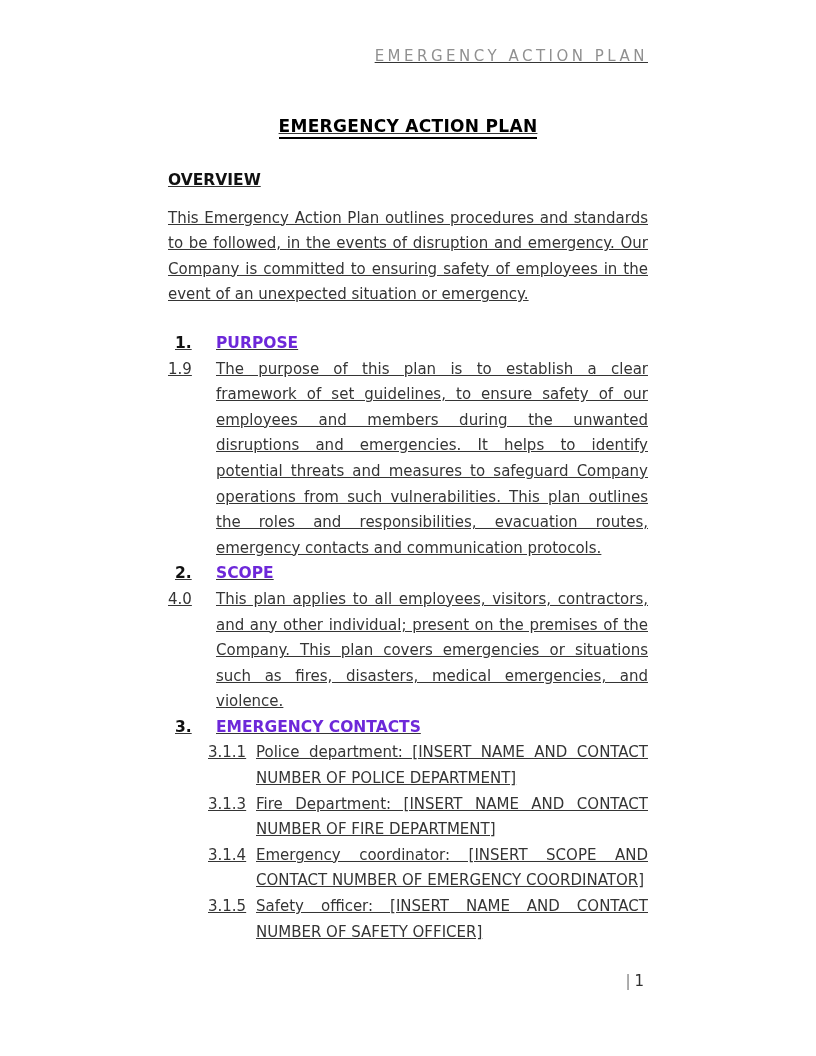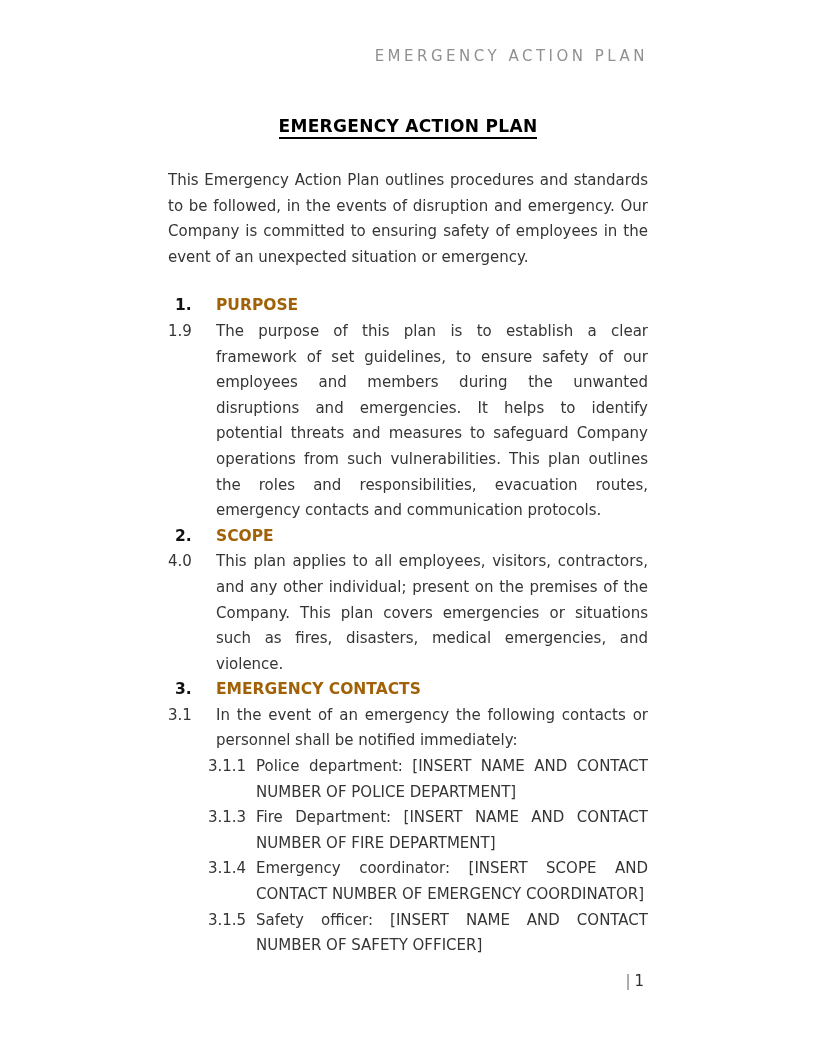--- a/index.html
+++ b/index.html
@@ -9,20 +9,21 @@
     width: 672px;
     height: 1056px;
     margin: 0 auto;
     background: #ffffff;
     font-family: "DejaVu Sans", "Liberation Sans", sans-serif;
     font-size: 15px;
     line-height: 25.6px;
     color: #353535;
     padding: 0 96px;
     overflow: hidden;
+    text-decoration: underline;
   }
   .doc-header {
     padding-top: 47px;
     text-align: right;
     line-height: 18px;
   }
   .doc-header .header-text {
     font-size: 15px;
     letter-spacing: 3.5px;
     color: #909090;
@@ -41,36 +42,36 @@
     padding-bottom: 1px;
   }
   .sec-overview { margin-top: 29px; }
   .overview-heading {
     font-weight: bold;
     color: #111111;
     font-size: 15.5px;
   }
   .body-par {
     text-align: justify;
-    margin-top: 0;
+    margin-top: 12px;
   }
   .section { margin-top: 0; }
   .section.first { margin-top: 23px; }
   .h-row { display: flex; }
   .h-num {
     width: 48px;
     flex-shrink: 0;
     padding-left: 7px;
     font-weight: bold;
     color: #111111;
     font-size: 15.5px;
   }
   .h-label {
     font-weight: bold;
-    color: #a16207;
+    color: #6d28d9;
     font-size: 15.5px;
   }
   .item-row { display: flex; }
   .item-num { width: 48px; flex-shrink: 0; }
   .item-text { flex: 1; text-align: justify; }
   .sub-row { display: flex; margin-left: 40px; }
   .sub-num { width: 48px; flex-shrink: 0; }
   .sub-text { flex: 1; text-align: justify; }
   .doc-footer {
     position: absolute;
@@ -89,20 +90,21 @@
 
   <div class="doc-header">
     <span class="header-text">EMERGENCY ACTION PLAN</span>
   </div>
 
   <div class="doc-title">
     <span class="title-text">EMERGENCY ACTION PLAN</span>
   </div>
 
   <div class="sec-overview">
+    <div class="overview-heading">OVERVIEW</div>
     <div class="body-par">This Emergency Action Plan outlines procedures and standards to be followed, in the events of disruption and emergency. Our Company is committed to ensuring safety of employees in the event of an unexpected situation or emergency.</div>
   </div>
 
   <div class="section first">
     <div class="h-row">
       <span class="h-num">1.</span>
       <span class="h-label">PURPOSE</span>
     </div>
     <div class="item-row">
       <span class="item-num">1.9</span>
@@ -119,24 +121,20 @@
       <span class="item-num">4.0</span>
       <span class="item-text">This plan applies to all employees, visitors, contractors, and any other individual; present on the premises of the Company. This plan covers emergencies or situations such as fires, disasters, medical emergencies, and violence.</span>
     </div>
   </div>
 
   <div class="section">
     <div class="h-row">
       <span class="h-num">3.</span>
       <span class="h-label">EMERGENCY CONTACTS</span>
     </div>
-    <div class="item-row">
-      <span class="item-num">3.1</span>
-      <span class="item-text">In the event of an emergency the following contacts or personnel shall be notified immediately:</span>
-    </div>
     <div class="sub-row">
       <span class="sub-num">3.1.1</span>
       <span class="sub-text">Police department: [INSERT NAME AND CONTACT NUMBER OF POLICE DEPARTMENT]</span>
     </div>
     <div class="sub-row">
       <span class="sub-num">3.1.3</span>
       <span class="sub-text">Fire Department: [INSERT NAME AND CONTACT NUMBER OF FIRE DEPARTMENT]</span>
     </div>
     <div class="sub-row">
       <span class="sub-num">3.1.4</span>

